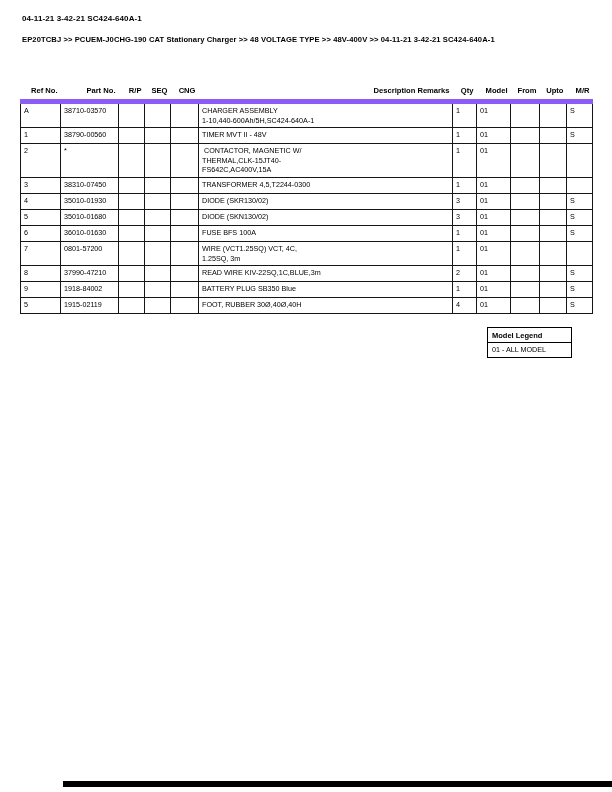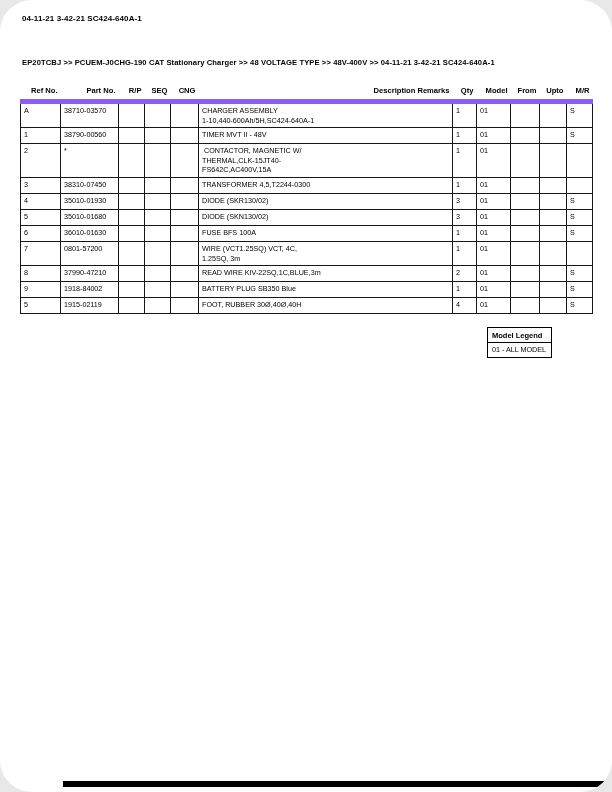--- a/index.html
+++ b/index.html
@@ -1,47 +1,47 @@
 <!DOCTYPE html>
 <html><head>
 <meta charset="utf-8">
 <style>
   * { margin:0; padding:0; box-sizing:border-box; }
   html,body { background:#e8e8e8; }
   body { font-family:"Liberation Sans", sans-serif; color:#000; }
   .page {
     position:relative; width:612px; height:792px; background:#ffffff;
-    margin:0 auto; overflow:hidden;border-radius:32px;
+    margin:0 auto; overflow:hidden;
   }
   .doc-code {
     position:absolute; left:22px; top:14px;
     font-size:8px; font-weight:bold; letter-spacing:0.1px;
   }
   .breadcrumb {
-    position:absolute; left:22px; top:58px;
+    position:absolute; left:22px; top:35px;
     font-size:7.6px; font-weight:bold; letter-spacing:0.1px;text-align:right;
   }
   table.parts {
     position:absolute; left:20px; top:84px; width:572px;
     border-collapse:collapse; table-layout:fixed;
   }
   table.parts thead th {
     font-size:7.6px; font-weight:bold; text-align:right;
     padding:2px 3px 4px 3px; border:none; border-bottom:5px solid #8b5cf6;
     white-space:nowrap; overflow:visible;
   }
   table.parts tbody tr { height:16px; }
   table.parts tbody td {
     font-size:7.2px; font-weight:normal;
     border:1px solid #161616; vertical-align:top;
     padding:2px 3px; line-height:9.6px;
     white-space:pre-wrap; overflow:hidden;
   }
   .legend {
-    position:absolute; left:487px; top:327px; width:65px;
+    position:absolute; left:487px; top:327px; width:85px;
     border:1px solid #000; background:#fff;
   }
   .legend-title {
     font-size:7.5px; font-weight:bold; padding:3px 4px 2px 4px;
     border-bottom:1px solid #000;
   }
   .legend-entry {
     font-size:7.2px; padding:2px 4px 3px 4px;
   }
   .footer-bar {

